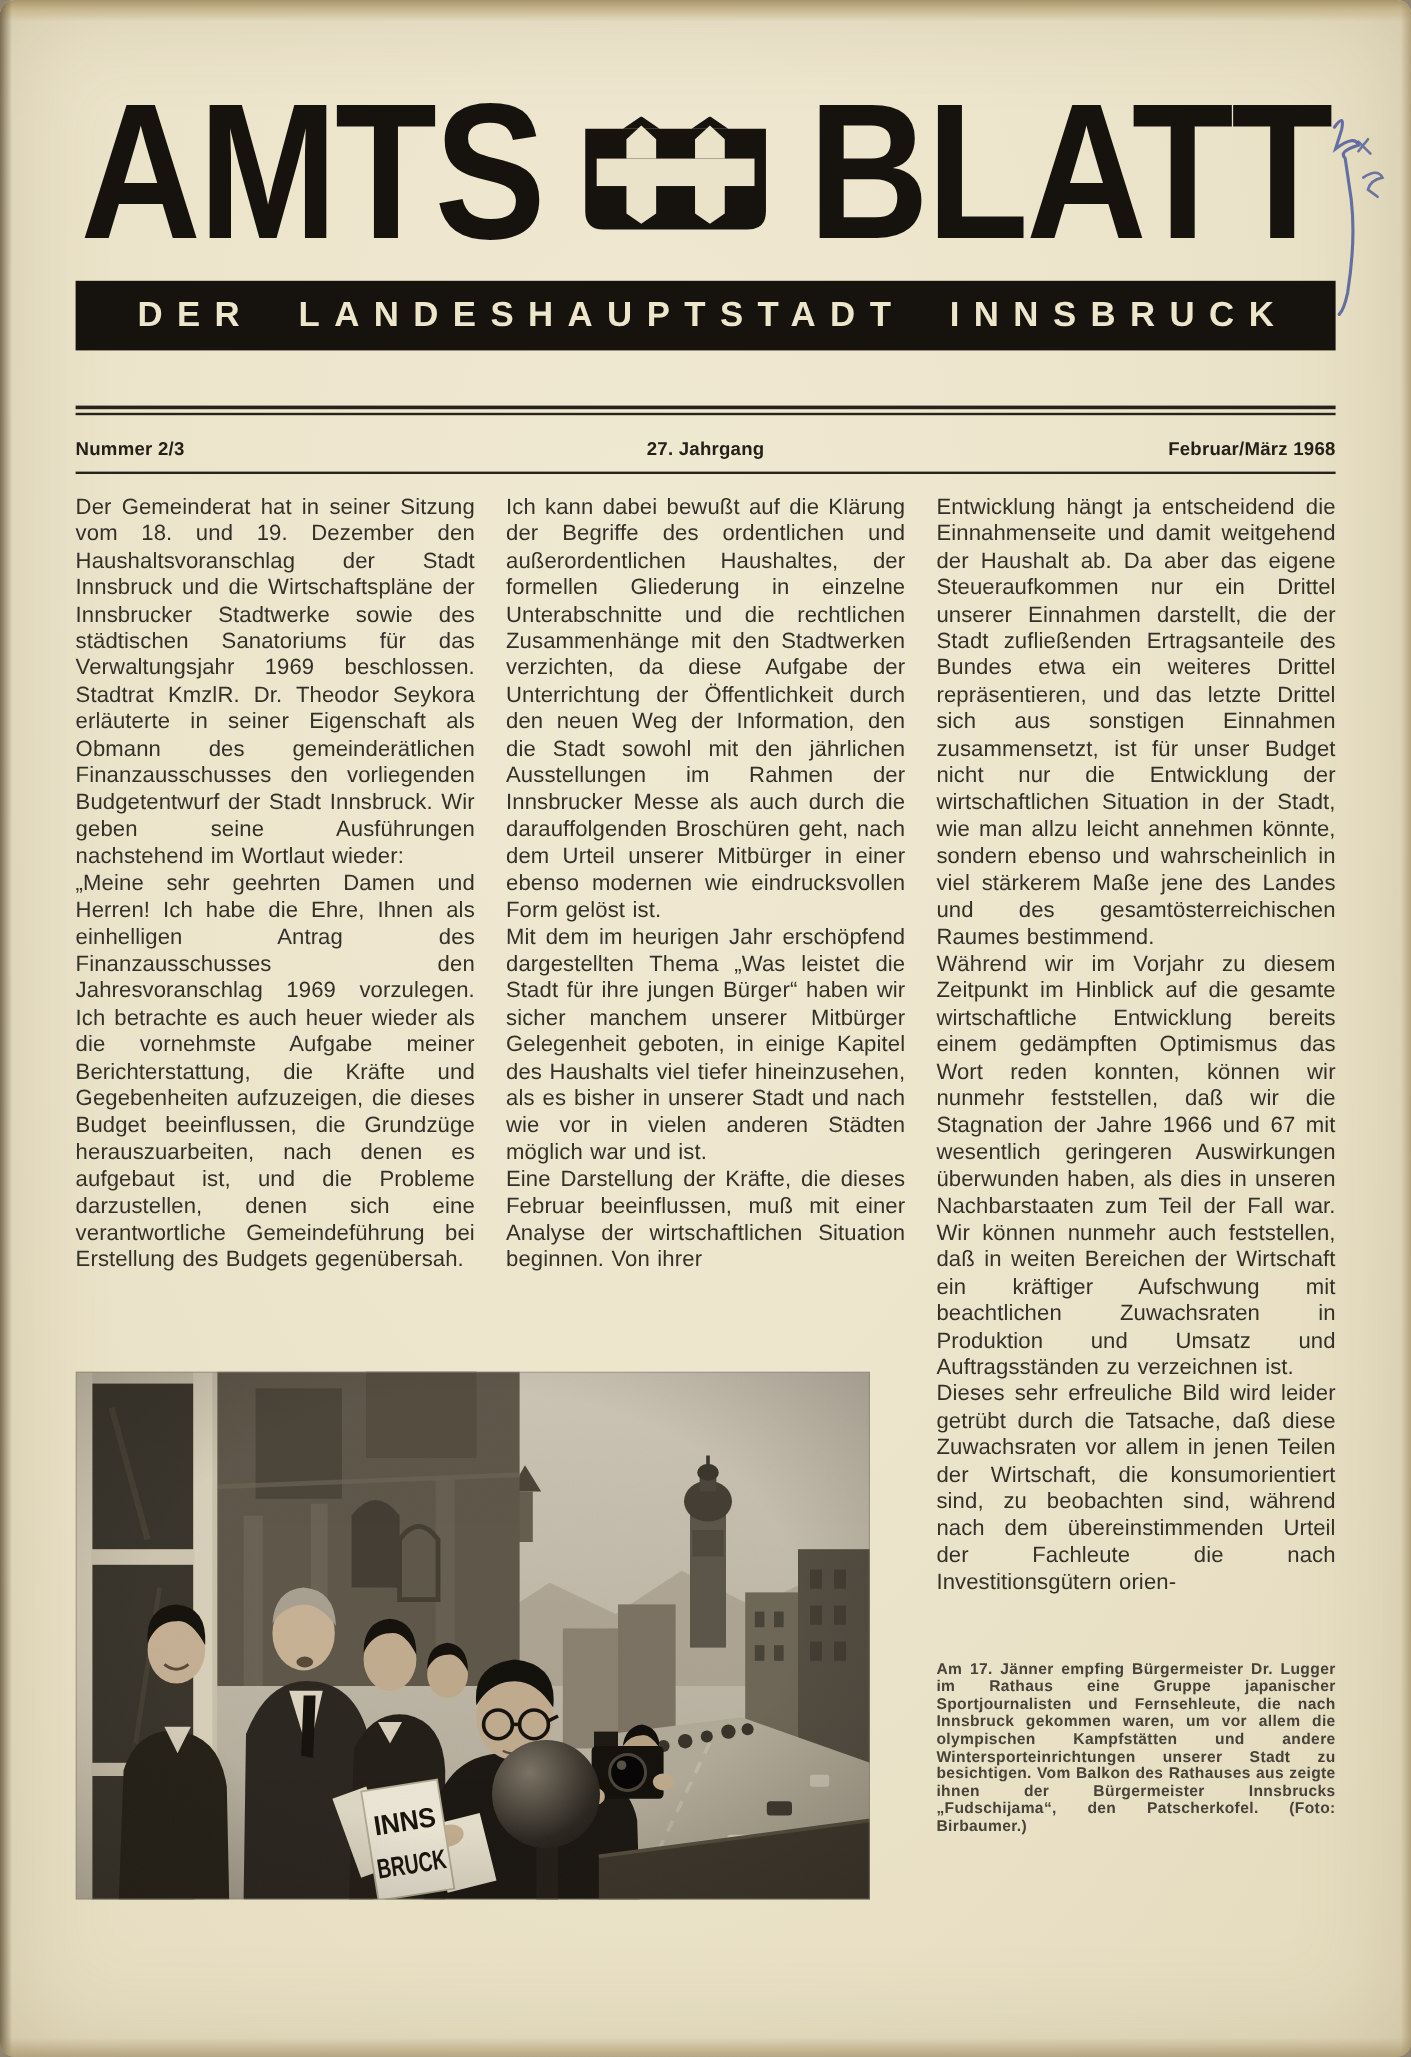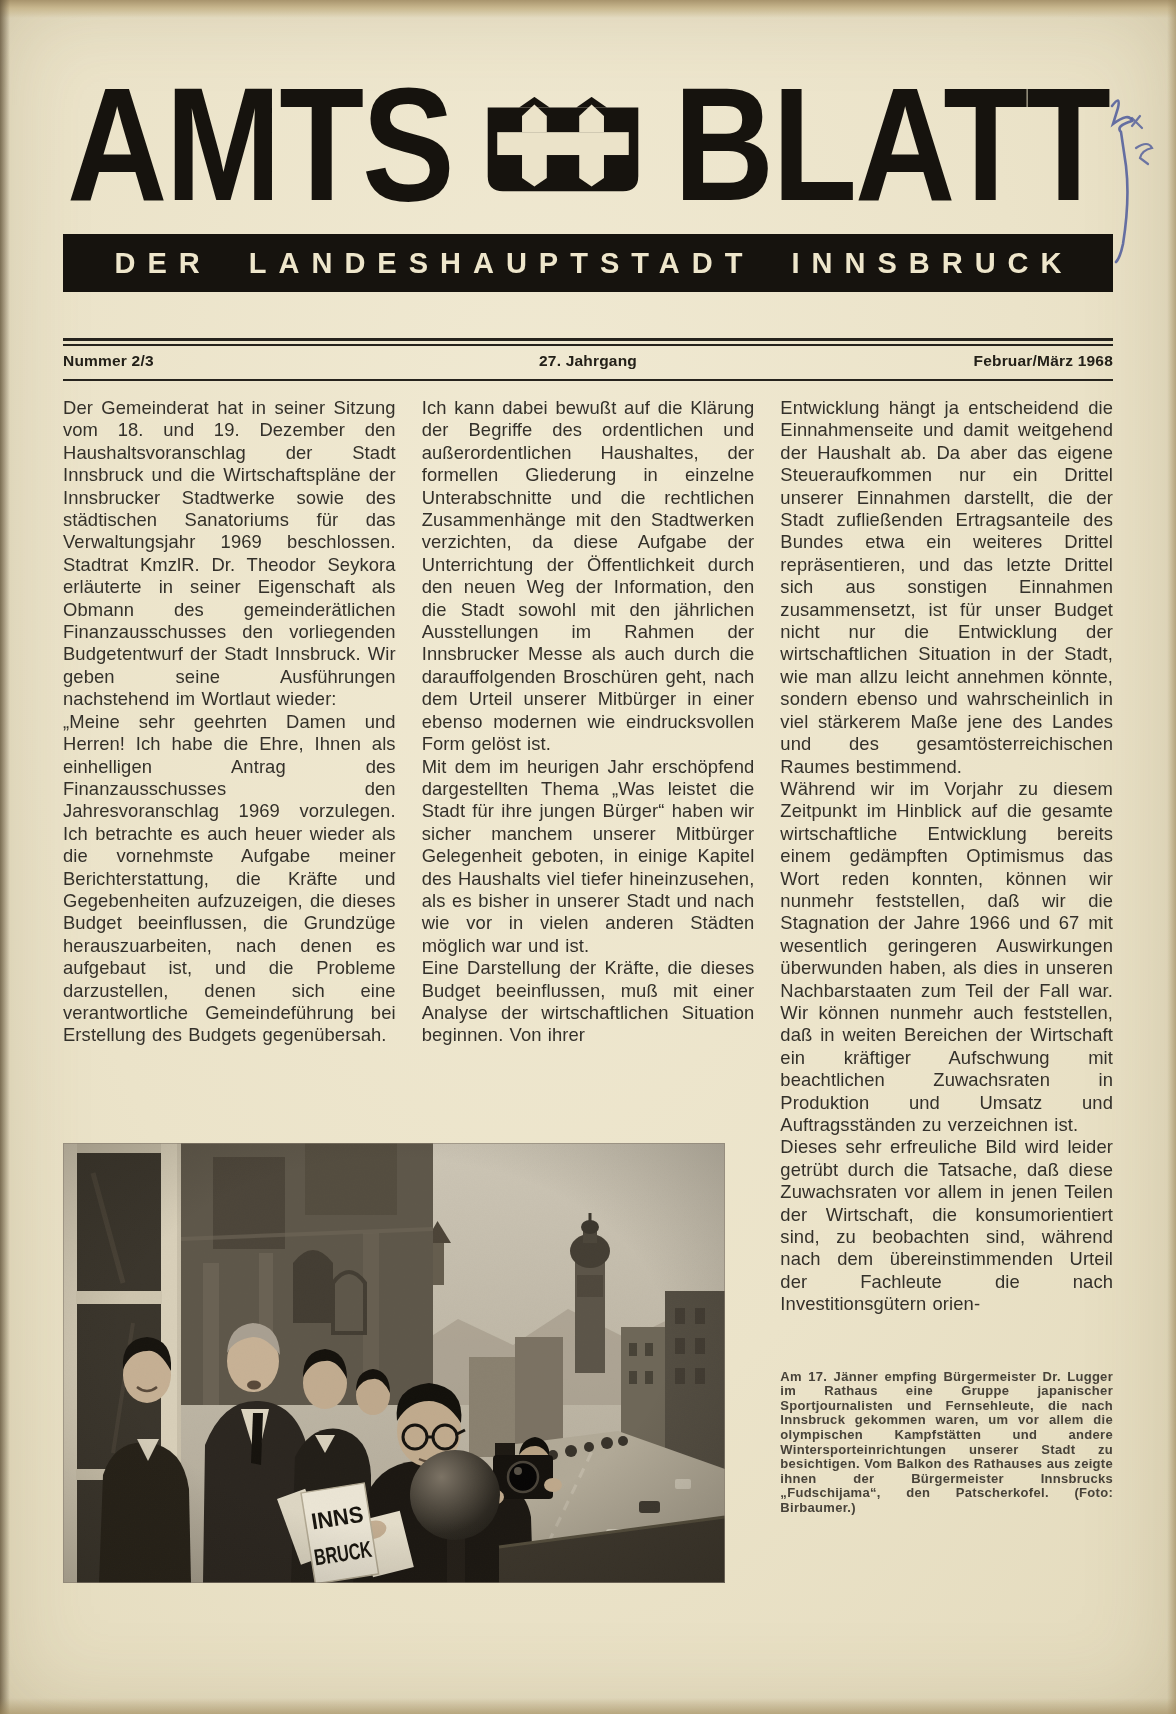--- a/index.html
+++ b/index.html
@@ -6,20 +6,21 @@
   .page{
     position:relative;
     width:1176px;height:1714px;
     margin:0 auto;
     background:
       radial-gradient(ellipse at 45% 30%, #f0e9d2 0%, #ebe3c9 55%, #e3dabc 100%);
     overflow:hidden;
     font-family:"Liberation Sans", sans-serif;
     color:#2e2b25;
     box-shadow:inset 0 0 90px rgba(115,95,55,.22);
+    border-radius:12px;
   }
   
   .edge{position:absolute;pointer-events:none;z-index:5;}
   .edge-top{left:0;top:0;width:100%;height:18px;
     background:linear-gradient(180deg,#a8946d 0%,#c9b88f 45%,rgba(235,227,201,0) 100%);}
   .edge-left{left:0;top:0;width:10px;height:100%;
     background:linear-gradient(90deg,rgba(90,75,50,.75),rgba(235,227,201,0));}
   .edge-right{right:0;top:0;width:9px;height:100%;
     background:linear-gradient(270deg,rgba(150,128,85,.55),rgba(235,227,201,0));}
   .edge-bottom{left:0;bottom:0;width:100%;height:16px;
@@ -48,21 +49,21 @@
   .mast-bar span{
     color:#eee6cb;font-size:29px;font-weight:700;
     letter-spacing:12px;word-spacing:17px;
     padding-left:12px; 
     white-space:nowrap;
   }
 
   .rule-double{margin-top:46px;height:3px;
     border-top:3.5px solid #26231d;border-bottom:2px solid #26231d;}
   .info-row{
-    margin-top:6px;display:flex;align-items:baseline;
+    margin-top:20px;display:flex;align-items:baseline;
     font-size:15.5px;font-weight:700;color:#232019;letter-spacing:.2px;
   }
   .info-row .l{flex:1;text-align:left;}
   .info-row .m{flex:1;text-align:center;}
   .info-row .r{flex:1;text-align:right;}
   .rule-single{margin-top:9px;border-top:2.5px solid #26231d;}
 
   .headline{
     margin:14px 0 0 0;text-align:center;
     font-size:49px;font-weight:700;color:#14110c;
@@ -146,21 +147,21 @@
 
 
     <main class="columns">
       <div class="col">
         <p>Der Gemeinderat hat in seiner Sitzung vom 18. und 19. Dezember den Haushaltsvoranschlag der Stadt Innsbruck und die Wirtschaftspläne der Innsbrucker Stadtwerke sowie des städtischen Sanatoriums für das Verwaltungsjahr 1969 beschlossen. Stadtrat KmzlR. Dr. Theodor Seykora erläuterte in seiner Eigenschaft als Obmann des gemeinderätlichen Finanzausschusses den vorliegenden Budgetentwurf der Stadt Innsbruck. Wir geben seine Ausführungen nachstehend im Wortlaut wieder:</p>
         <p>„Meine sehr geehrten Damen und Herren! Ich habe die Ehre, Ihnen als einhelligen Antrag des Finanzausschusses den Jahresvoranschlag 1969 vorzulegen. Ich betrachte es auch heuer wieder als die vornehmste Aufgabe meiner Berichterstattung, die Kräfte und Gegebenheiten aufzuzeigen, die dieses Budget beeinflussen, die Grundzüge herauszuarbeiten, nach denen es aufgebaut ist, und die Probleme darzustellen, denen sich eine verantwortliche Gemeindeführung bei Erstellung des Budgets gegenübersah.</p>
       </div>
       <div class="col">
         <p>Ich kann dabei bewußt auf die Klärung der Begriffe des ordentlichen und außerordentlichen Haushaltes, der formellen Gliederung in einzelne Unterabschnitte und die rechtlichen Zusammenhänge mit den Stadtwerken verzichten, da diese Aufgabe der Unterrichtung der Öffentlichkeit durch den neuen Weg der Information, den die Stadt sowohl mit den jährlichen Ausstellungen im Rahmen der Innsbrucker Messe als auch durch die darauffolgenden Broschüren geht, nach dem Urteil unserer Mitbürger in einer ebenso modernen wie eindrucksvollen Form gelöst ist.</p>
         <p>Mit dem im heurigen Jahr erschöpfend dargestellten Thema „Was leistet die Stadt für ihre jungen Bürger“ haben wir sicher manchem unserer Mitbürger Gelegenheit geboten, in einige Kapitel des Haushalts viel tiefer hineinzusehen, als es bisher in unserer Stadt und nach wie vor in vielen anderen Städten möglich war und ist.</p>
-        <p>Eine Darstellung der Kräfte, die dieses Budget beeinflussen, muß mit einer Analyse der wirtschaftlichen Situation beginnen. Von ihrer</p>
+        <p>Eine Darstellung der Kräfte, die dieses Februar beeinflussen, muß mit einer Analyse der wirtschaftlichen Situation beginnen. Von ihrer</p>
       </div>
       <div class="col">
         <p>Entwicklung hängt ja entscheidend die Einnahmenseite und damit weitgehend der Haushalt ab. Da aber das eigene Steueraufkommen nur ein Drittel unserer Einnahmen darstellt, die der Stadt zufließenden Ertragsanteile des Bundes etwa ein weiteres Drittel repräsentieren, und das letzte Drittel sich aus sonstigen Einnahmen zusammensetzt, ist für unser Budget nicht nur die Entwicklung der wirtschaftlichen Situation in der Stadt, wie man allzu leicht annehmen könnte, sondern ebenso und wahrscheinlich in viel stärkerem Maße jene des Landes und des gesamtösterreichischen Raumes bestimmend.</p>
         <p>Während wir im Vorjahr zu diesem Zeitpunkt im Hinblick auf die gesamte wirtschaftliche Entwicklung bereits einem gedämpften Optimismus das Wort reden konnten, können wir nunmehr feststellen, daß wir die Stagnation der Jahre 1966 und 67 mit wesentlich geringeren Auswirkungen überwunden haben, als dies in unseren Nachbarstaaten zum Teil der Fall war. Wir können nunmehr auch feststellen, daß in weiten Bereichen der Wirtschaft ein kräftiger Aufschwung mit beachtlichen Zuwachsraten in Produktion und Umsatz und Auftragsständen zu verzeichnen ist.</p>
         <p>Dieses sehr erfreuliche Bild wird leider getrübt durch die Tatsache, daß diese Zuwachsraten vor allem in jenen Teilen der Wirtschaft, die konsumorientiert sind, zu beobachten sind, während nach dem übereinstimmenden Urteil der Fachleute die nach Investitionsgütern orien-</p>
         <span class="caption">Am 17. Jänner empfing Bürgermeister Dr. Lugger im Rathaus eine Gruppe japanischer Sportjournalisten und Fernsehleute, die nach Innsbruck gekommen waren, um vor allem die olympischen Kampfstätten und andere Wintersporteinrichtungen unserer Stadt zu besichtigen. Vom Balkon des Rathauses aus zeigte ihnen der Bürgermeister Innsbrucks „Fudschijama“, den Patscherkofel. (Foto: Birbaumer.)</span>
       </div>
     </main>
   </div>
 

